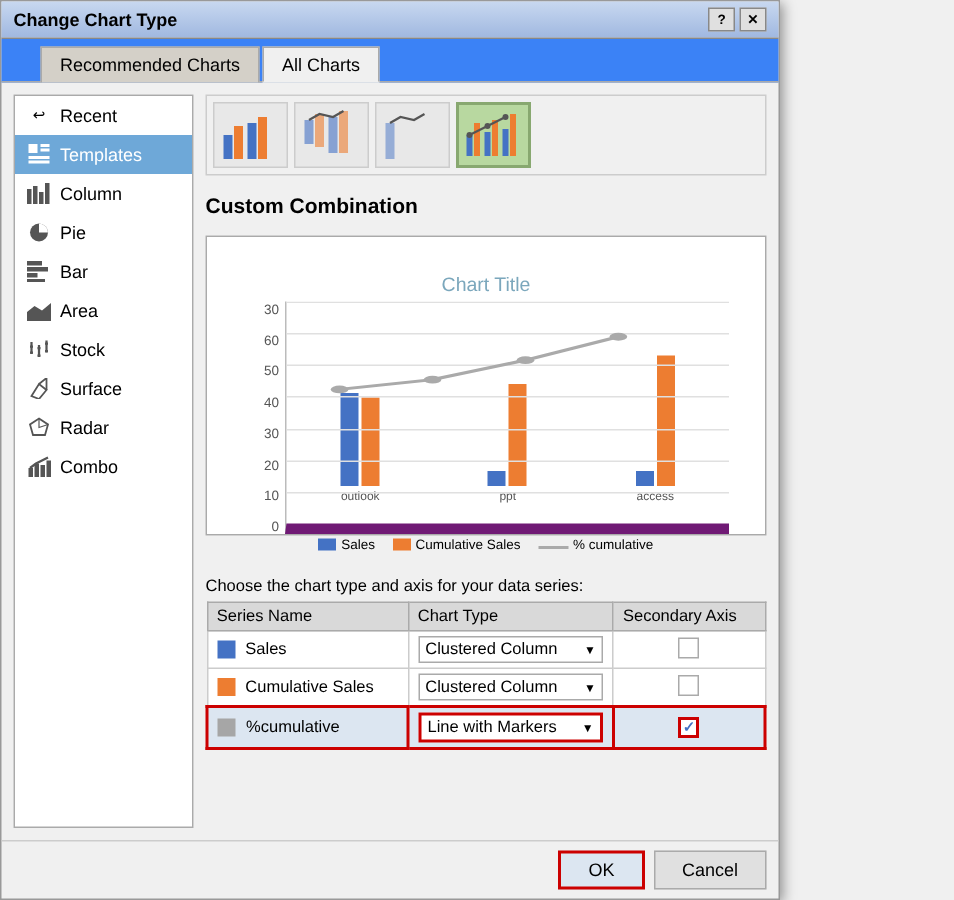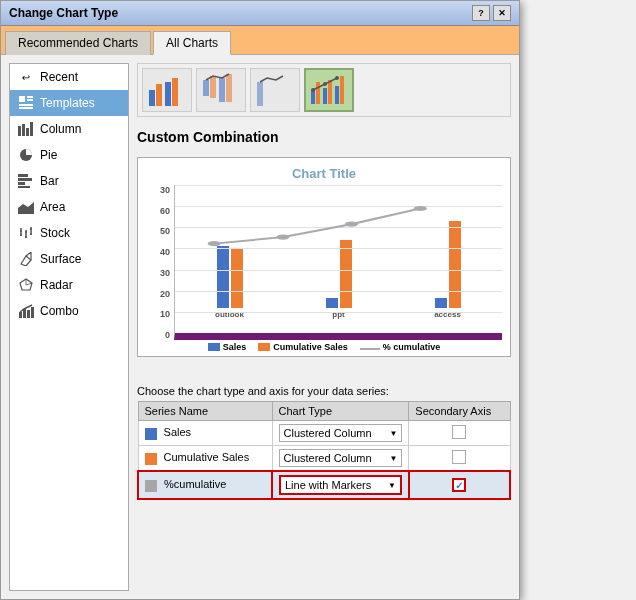--- a/index.html
+++ b/index.html
@@ -45,22 +45,22 @@
       align-items: center;
       justify-content: center;
       font-size: 9px;
       font-weight: bold;
     }
 
     .title-btn.close { background: #e0e0e0; }
 
     .tab-bar {
       display: flex;
-      background: #fdba74;
-      padding: 4px 4px 0;
+      background: #3b82f6;
+      padding: 4px 26px 0;
       border-bottom: 1px solid #aaa;
     }
 
     .tab {
       padding: 4px 12px;
       border: 1px solid #aaa;
       background: #d4d0c8;
       cursor: pointer;
       border-bottom: none;
       font-size: 12px;
@@ -144,24 +144,23 @@
 
     .custom-combination-label {
       font-size: 14px;
       font-weight: bold;
       margin: 4px 0;
     }
 
     .chart-preview {
       border: 1px solid #aaa;
       background: white;
-      padding: 8px;
+      padding: 24px;
       height: 200px;
       position: relative;
-      font-weight: bold;
     }
 
     .chart-title-text {
       text-align: center;
       color: #7ba7bc;
       font-size: 13px;
       margin-bottom: 4px;
     }
 
     .chart-area {
@@ -674,14 +673,18 @@
                 </div>
               </td>
             </tr>
           </tbody>
         </table>
       </div>
 
     </div>
   </div>
 
+  <div class="bottom-buttons">
+    <button class="btn ok">OK</button>
+    <button class="btn">Cancel</button>
+  </div>
 
 </div>
 
 </body></html>

